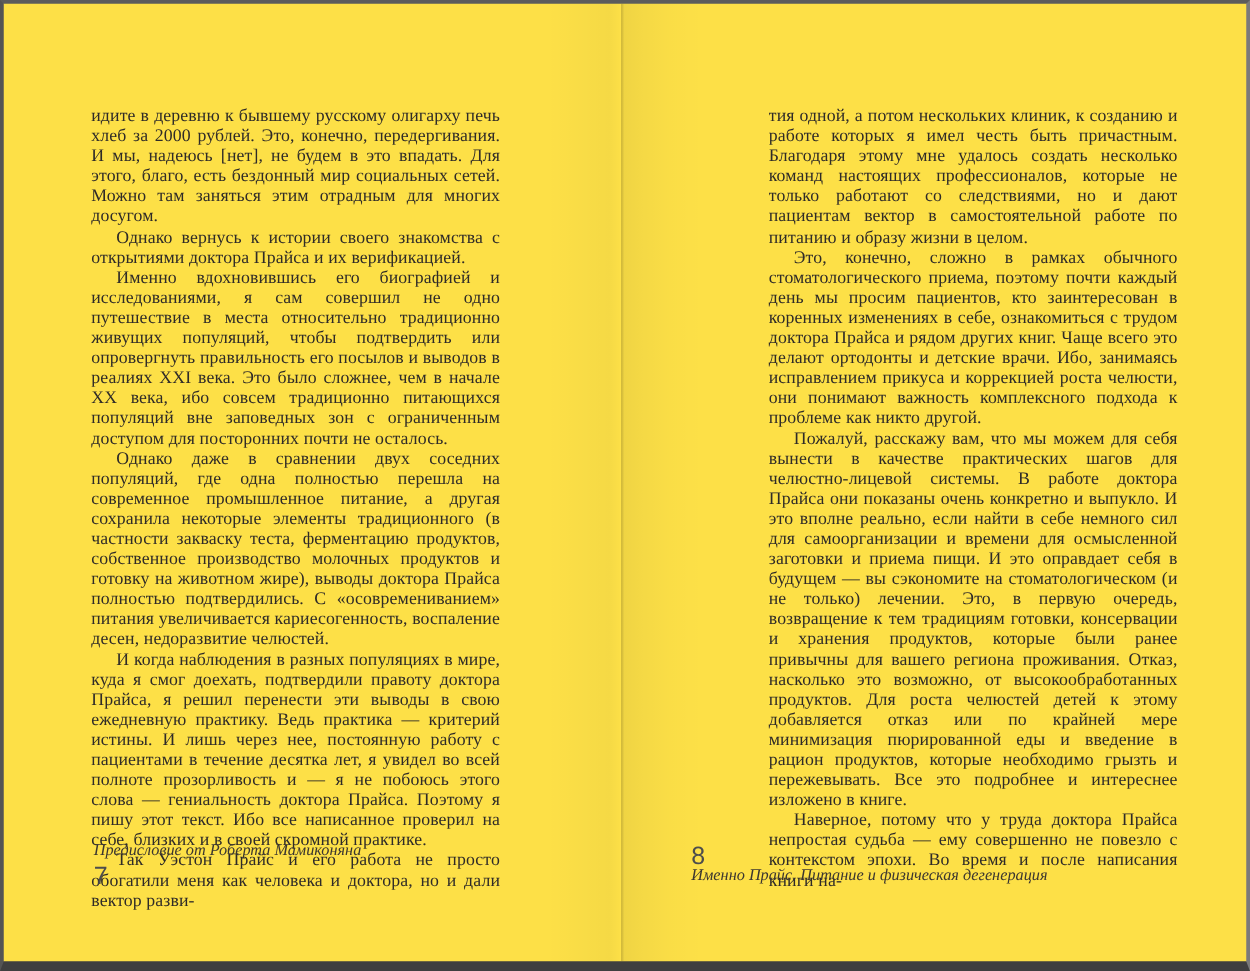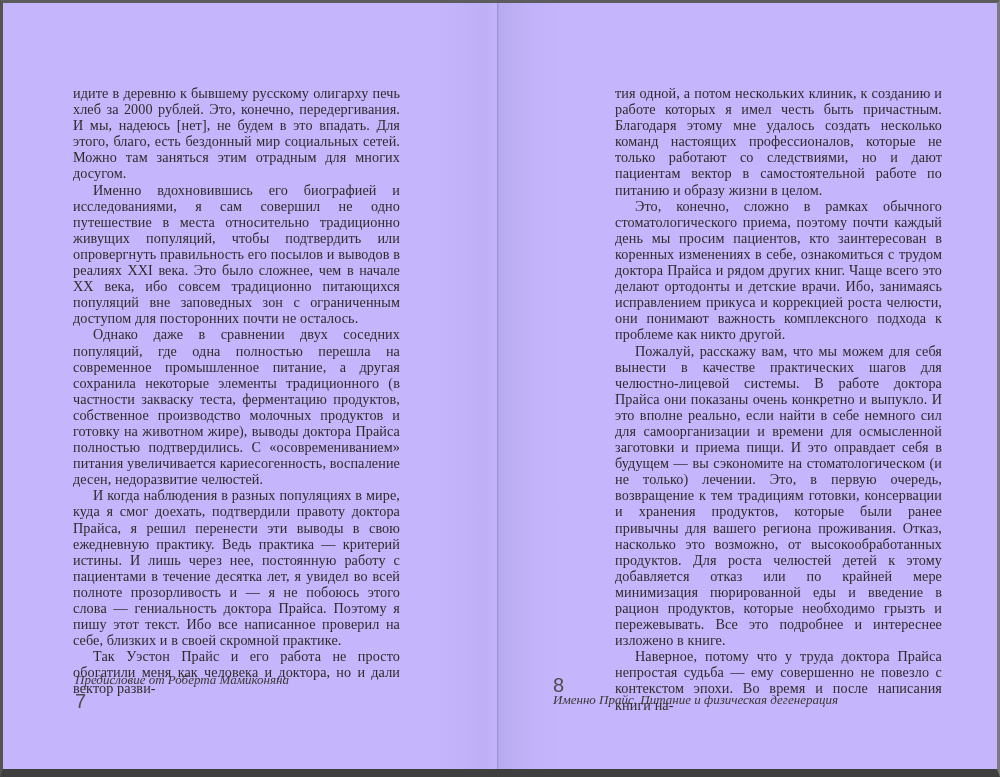--- a/index.html
+++ b/index.html
@@ -12,21 +12,21 @@
   }
   .photo-frame {
     position: absolute;
     left: 0; top: 0;
     width: 1000px; height: 777px;
     box-sizing: border-box;
     border-top: 3px solid #5c5c5c;
     border-left: 3px solid #545454;
     border-right: 3px solid #7a7a7a;
     border-bottom: 8px solid #3f3f3f;
-    background: #c4b5fd;
+    background: #fde047;
     overflow: hidden;
     padding-left: 20px;
   }
   
   .gutter {
     position: absolute;
     left: 434px; top: 0; bottom: 0;
     width: 126px;
     background: linear-gradient(90deg,
       rgba(0,0,0,0.00) 0%,
@@ -85,20 +85,21 @@
 <body>
 
 <div class="photo-frame">
 
   <div class="gutter"></div>
 
   <div class="page-text left">
 
       <p class="para">идите в деревню к бывшему русскому олигарху печь хлеб за 2000 рублей. Это, конечно, передергивания. И мы, надеюсь [нет], не будем в это впадать. Для этого, благо, есть бездонный мир социальных сетей. Можно там заняться этим отрадным для многих досугом.</p>
 
+      <p class="para indent">Однако вернусь к истории своего знакомства с открытиями доктора Прайса и их верификацией.</p>
 
       <p class="para indent">Именно вдохновившись его биографией и исследованиями, я сам совершил не одно путешествие в места относительно традиционно живущих популяций, чтобы подтвердить или опровергнуть правильность его посылов и выводов в реалиях XXI века. Это было сложнее, чем в начале XX века, ибо совсем традиционно питающихся популяций вне заповедных зон с ограниченным доступом для посторонних почти не осталось.</p>
 
       <p class="para indent">Однако даже в сравнении двух соседних популяций, где одна полностью перешла на современное промышленное питание, а другая сохранила некоторые элементы традиционного (в частности закваску теста, ферментацию продуктов, собственное производство молочных продуктов и готовку на животном жире), выводы доктора Прайса полностью подтвердились. С «осовремениванием» питания увеличивается кариесогенность, воспаление десен, недоразвитие челюстей.</p>
 
       <p class="para indent">И когда наблюдения в разных популяциях в мире, куда я смог доехать, подтвердили правоту доктора Прайса, я решил перенести эти выводы в свою ежедневную практику. Ведь практика — критерий истины. И лишь через нее, постоянную работу с пациентами в течение десятка лет, я увидел во всей полноте прозорливость и — я не побоюсь этого слова — гениальность доктора Прайса. Поэтому я пишу этот текст. Ибо все написанное проверил на себе, близких и в своей скромной практике.</p>
 
       <p class="para indent">Так Уэстон Прайс и его работа не просто обогатили меня как человека и доктора, но и дали вектор разви-</p>
     </div>
 

